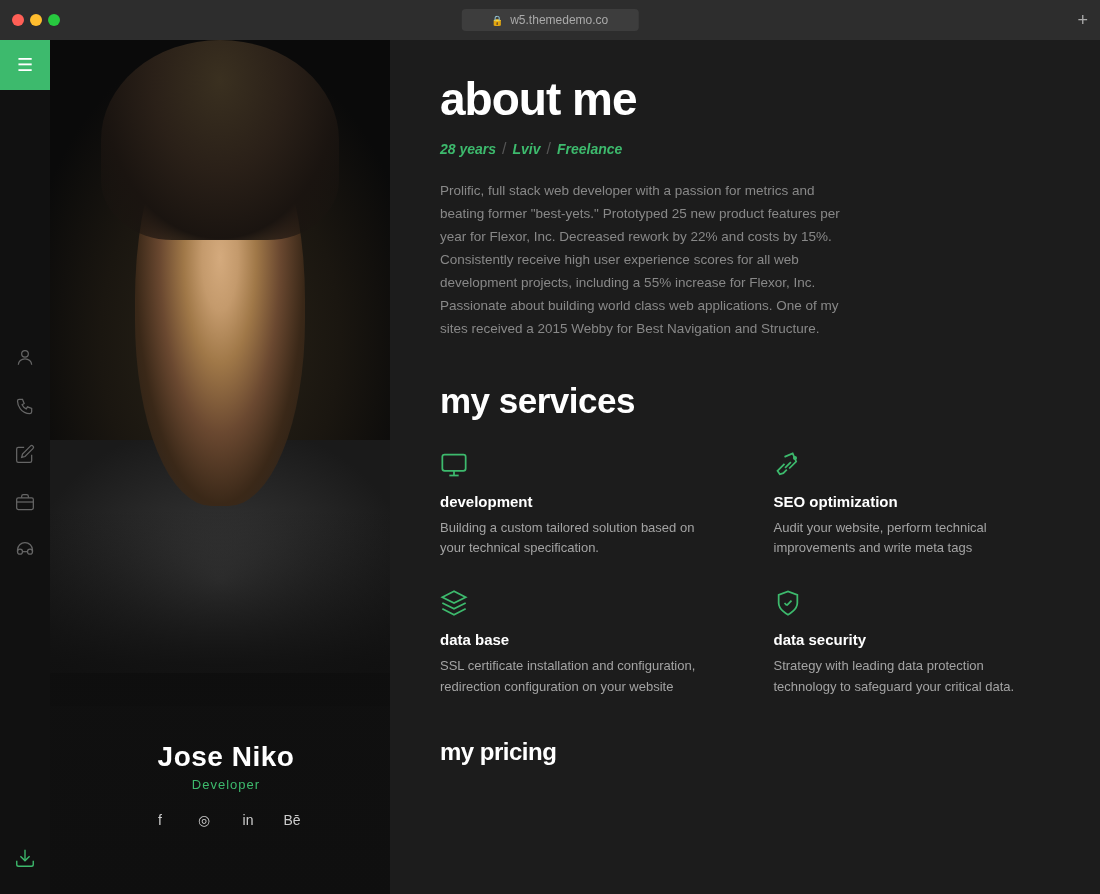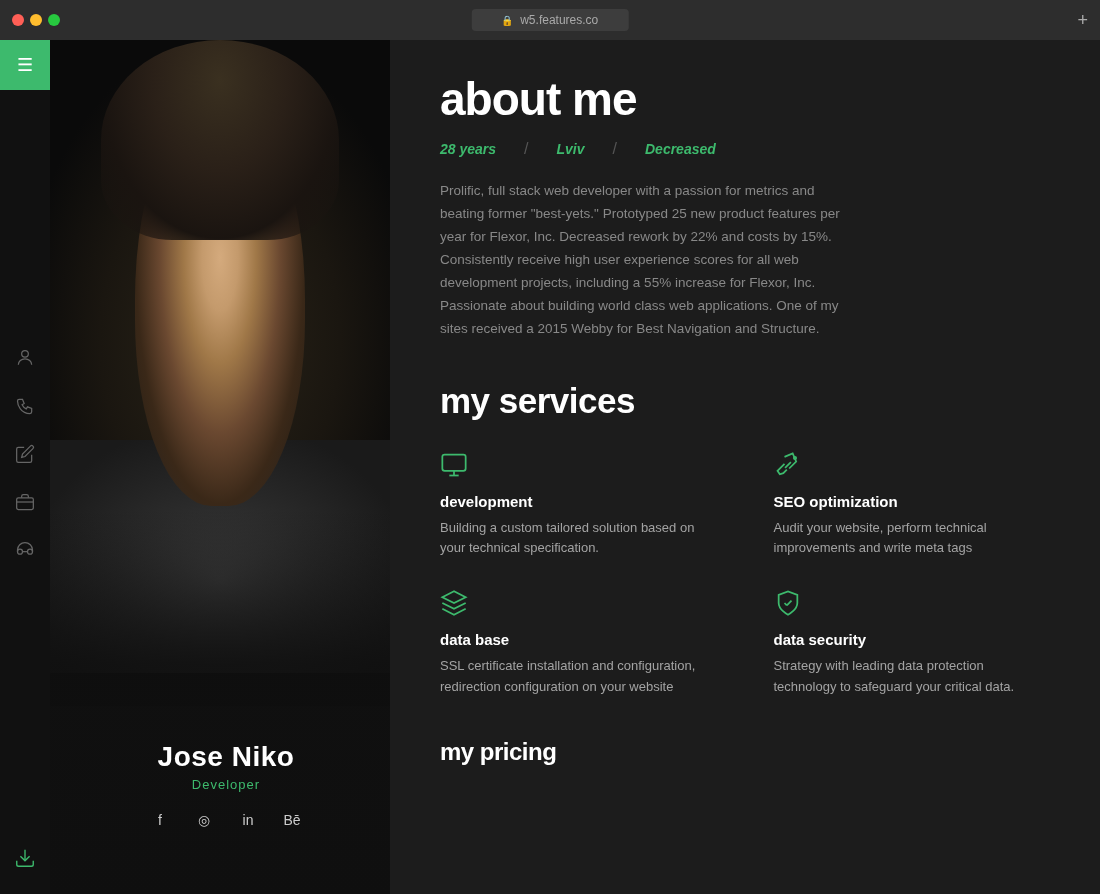--- a/index.html
+++ b/index.html
@@ -243,21 +243,21 @@
       font-size: 46px;
       font-weight: 900;
       color: #ffffff;
       letter-spacing: -1px;
       line-height: 1;
       margin-bottom: 18px;
     }
     .meta-info {
       display: flex;
       align-items: center;
-      gap: 28px;
+      gap: 6px;
       margin-bottom: 22px;
       font-size: 14px;
     }
     .meta-item {
       color: #3dba6d;
       font-style: italic;
       font-weight: 600;
     }
     .meta-separator {
       color: #555;
@@ -332,21 +332,21 @@
 <body>
 
 <div class="browser-chrome">
   <div class="traffic-lights">
     <div class="traffic-light tl-red"></div>
     <div class="traffic-light tl-yellow"></div>
     <div class="traffic-light tl-green"></div>
   </div>
   <div class="address-bar">
     <span class="lock-icon">🔒</span>
-    <span>w5.features.co</span>
+    <span>w5.themedemo.co</span>
   </div>
   <button class="new-tab-btn">+</button>
 </div>
 
 <div class="viewport">
 
   <div class="sidebar">
     <div class="menu-btn">
       <span class="menu-icon">☰</span>
     </div>
@@ -422,21 +422,21 @@
 
   <div class="main-content fade-bottom">
 
     <div>
       <h1 class="section-title">about me</h1>
       <div class="meta-info">
         <span class="meta-item">28 years</span>
         <span class="meta-separator">/</span>
         <span class="meta-item">Lviv</span>
         <span class="meta-separator">/</span>
-        <span class="meta-item">Decreased</span>
+        <span class="meta-item">Freelance</span>
       </div>
       <p class="bio-text">Prolific, full stack web developer with a passion for metrics and beating former "best-yets." Prototyped 25 new product features per year for Flexor, Inc. Decreased rework by 22% and costs by 15%. Consistently receive high user experience scores for all web development projects, including a 55% increase for Flexor, Inc. Passionate about building world class web applications. One of my sites received a 2015 Webby for Best Navigation and Structure.</p>
     </div>
 
     <div>
       <h2 class="services-title">my services</h2>
       <div class="services-grid">
 
         <div class="service-item">
           <div class="service-icon">

